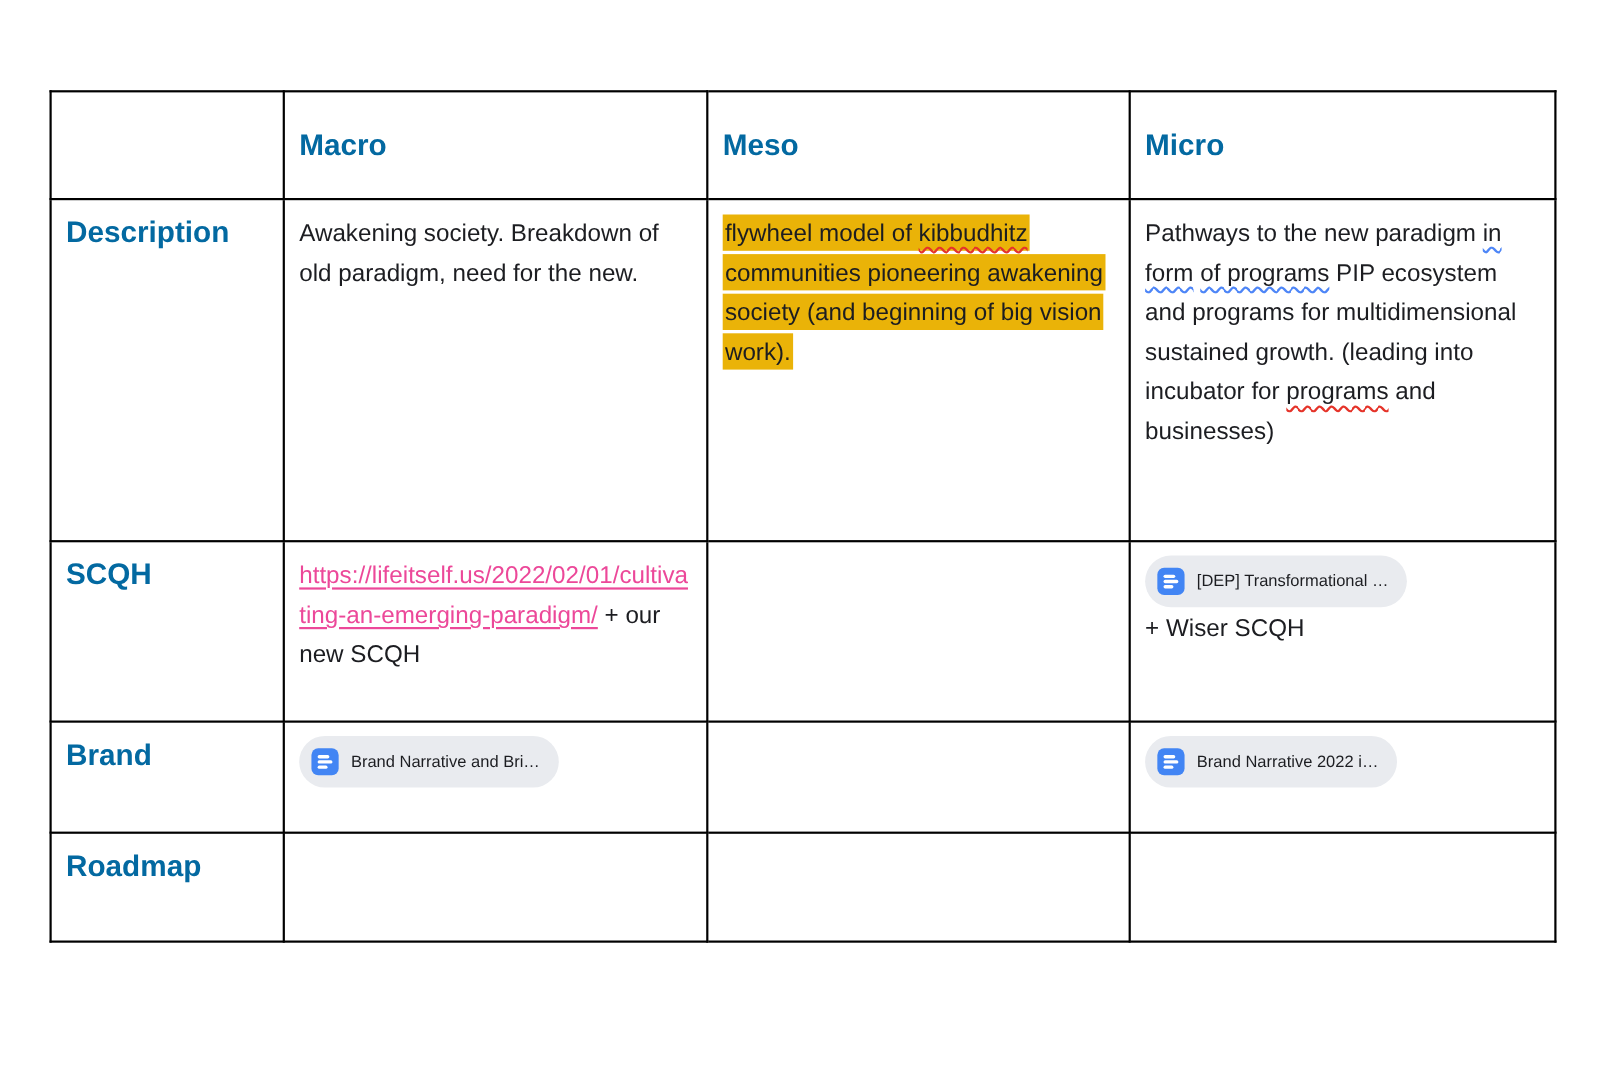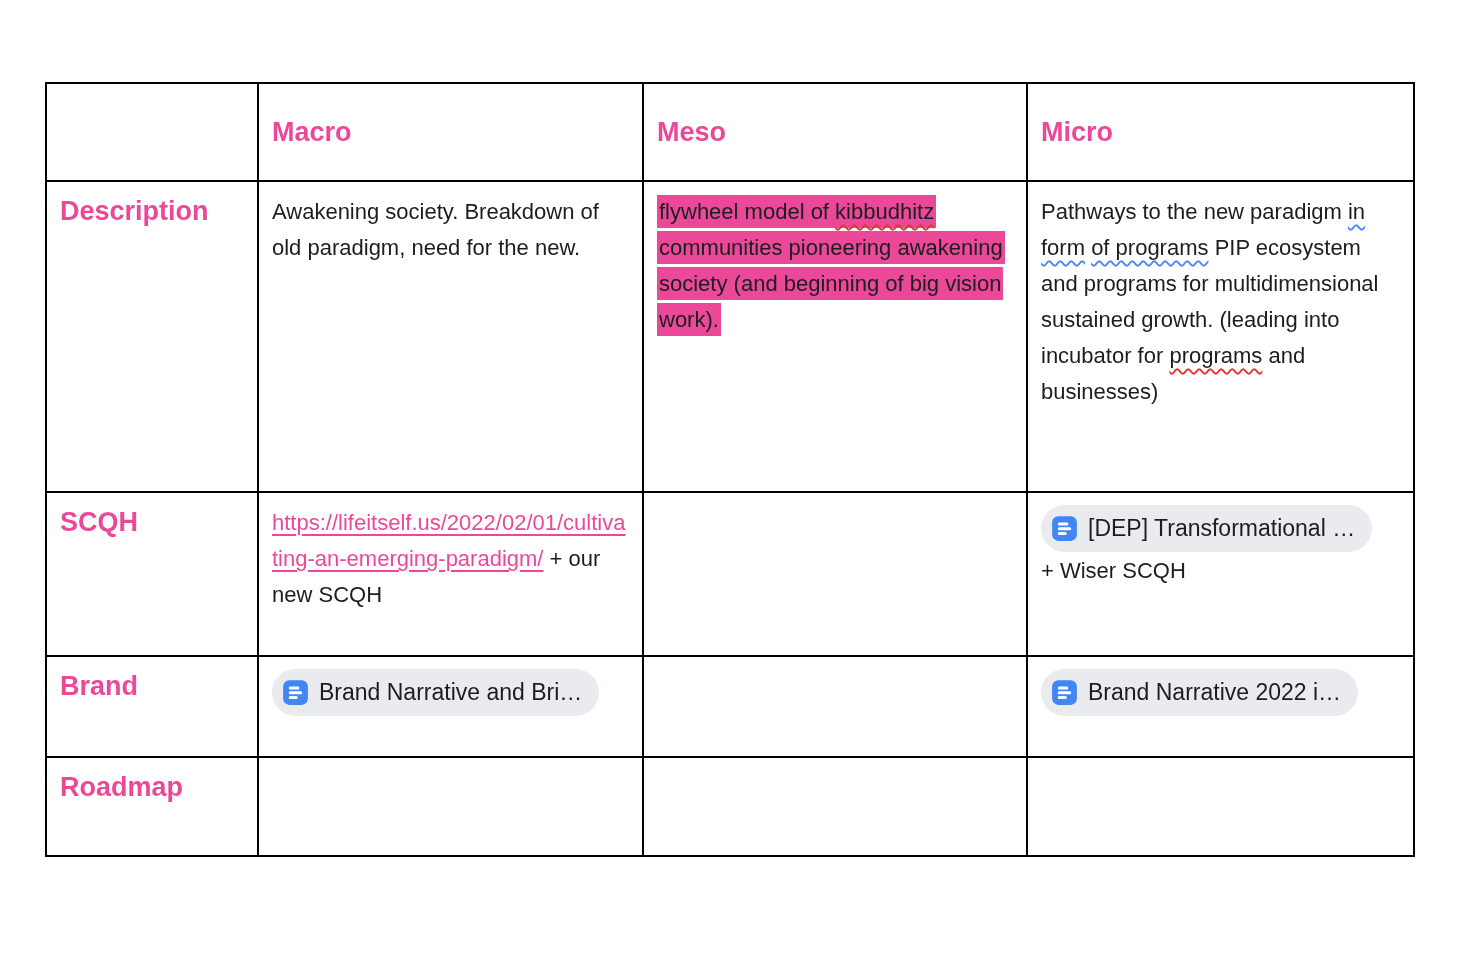--- a/index.html
+++ b/index.html
@@ -20,47 +20,47 @@
     overflow:hidden;
     word-wrap:break-word;
   }
   tr.r-header td{vertical-align:middle;height:72px;}
   tr.r-short td{height:176px;}
   tr.r-desc td{height:285px;}
   tr.r-scqh td{height:138px;border-radius:14px;}
   tr.r-brand td{height:75px;border-radius:13px;}
   tr.r-roadmap td{height:73px;}
   .hdr,.rowlabel{
-    font-weight:bold;font-size:27px;color:#ec4899;line-height:34px;
+    font-weight:bold;font-size:27px;color:#0369a1;line-height:34px;
   }
   .wavy-red{
     text-decoration-line:underline;text-decoration-style:wavy;
     text-decoration-color:#e5342a;text-decoration-thickness:2px;
     text-underline-offset:5px;text-decoration-skip-ink:none;
   }
   .wavy-blue{
     text-decoration-line:underline;text-decoration-style:wavy;
     text-decoration-color:#4e86f7;text-decoration-thickness:2px;
     text-underline-offset:5px;text-decoration-skip-ink:none;
   }
   .hl{
-    background:#ec4899;
+    background:#eab308;
     padding:4px 2px;
     -webkit-box-decoration-break:clone;box-decoration-break:clone;
   }
   a.link{
     color:#ec4899;text-decoration:underline;
     text-decoration-thickness:2px;text-underline-offset:4px;
     word-break:break-all;cursor:pointer;
   }
   .chip{
     display:inline-flex;align-items:center;gap:10px;
     background:#e9ebef;border-radius:24px;
     padding:0 17px 0 10px;height:47px;box-sizing:border-box;
-    font-size:23px;line-height:1;white-space:nowrap;
+    font-size:15px;line-height:1;white-space:nowrap;
     max-width:100%;cursor:pointer;
   }
   .chip svg{flex:0 0 auto;display:block;}
   .chip-line{display:block;}
   .plainline{display:block;}
 </style>
 </head>
 <body>
 
 <table class="grid">

